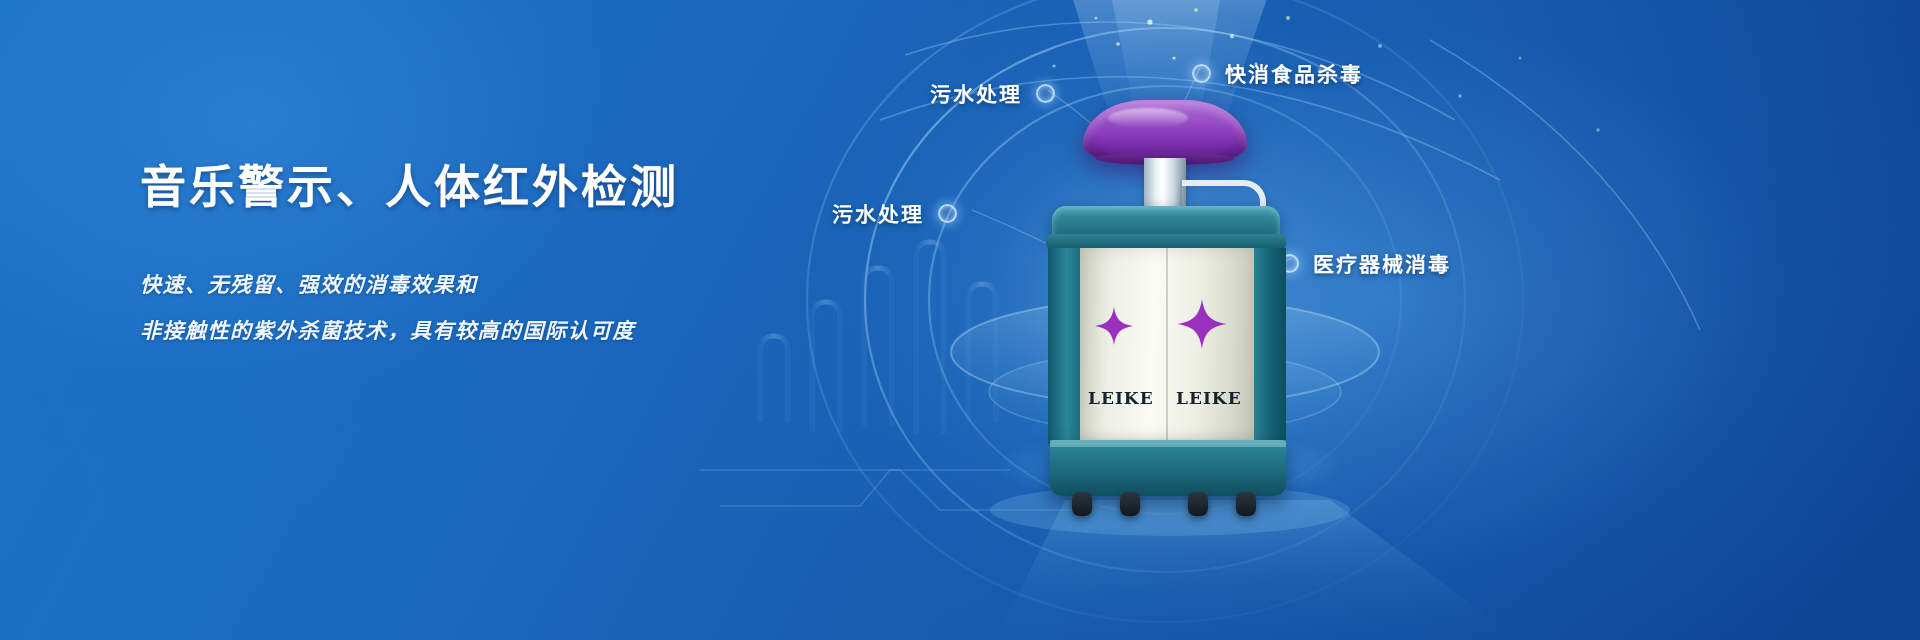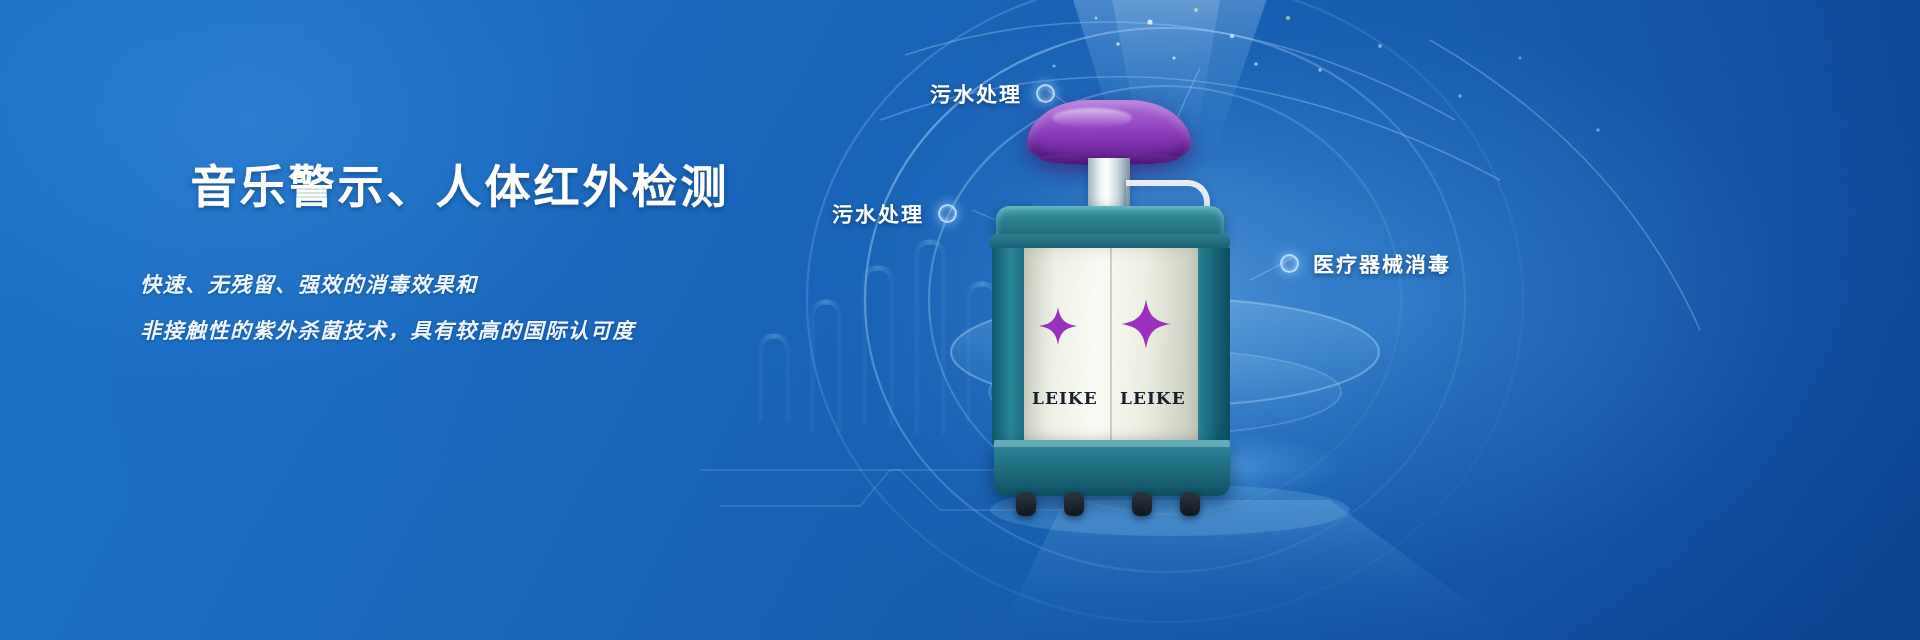--- a/index.html
+++ b/index.html
@@ -22,21 +22,21 @@
 
   
   .copy{position:absolute;left:140px;top:150px;width:640px;}
   .headline{
     color:#ffffff;
     font-family:"DejaVu Serif","Liberation Serif",serif;
     font-size:46px;font-weight:700;letter-spacing:3px;
     line-height:74px;white-space:nowrap;
     text-shadow:0 2px 5px rgba(5,40,90,0.55),0 0 1px rgba(255,255,255,0.6);
   }
-  .headline.second{letter-spacing:3px;text-align:center;}
+  .headline.second{letter-spacing:3px;}
   .subcopy{margin-top:38px;}
   .subline{
     color:#eef6ff;
     font-family:"DejaVu Serif","Liberation Serif",serif;
     font-size:21px;font-weight:600;letter-spacing:1.5px;
     line-height:46px;white-space:nowrap;
     text-shadow:0 1px 3px rgba(5,40,90,0.5);
     font-style:italic;
   }
 
@@ -54,21 +54,21 @@
     background:rgba(255,255,255,0.12);
     box-shadow:0 0 10px 3px rgba(150,205,255,0.45),inset 0 0 5px rgba(255,255,255,0.5);
     flex:0 0 auto;
   }
   #callout-wastewater{left:912px;top:78px;margin-left:18px;}
   #callout-food{left:1192px;top:58px;}
   #callout-air{left:832px;top:198px;}
   #callout-medical{left:1280px;top:248px;}
 
   
-  #device{position:absolute;left:954px;top:88px;width:310px;height:420px;}
+  #device{position:absolute;left:1010px;top:88px;width:310px;height:420px;}
   .dev{position:absolute;}
 
   .dome{
     left:73px;top:12px;width:164px;height:64px;
     border-radius:82px 82px 64px 64px / 58px 58px 26px 26px;
     background:linear-gradient(180deg,#b173d8 0%,#9a4fc8 32%,#7c2fae 68%,#5d1f86 100%);
     box-shadow:0 8px 22px rgba(60,10,100,0.55),inset 0 -6px 12px rgba(40,5,70,0.45),inset 0 5px 10px rgba(225,185,245,0.5);
   }
   .dome-gloss{
     left:98px;top:20px;width:80px;height:20px;border-radius:50%;
@@ -258,20 +258,24 @@
       <div class="subline">快速、无残留、强效的消毒效果和</div>
       <div class="subline">非接触性的紫外杀菌技术，具有较高的国际认可度</div>
     </div>
   </div>
 
   <div class="callout" id="callout-wastewater">
     <span class="label">污水处理</span>
     <span class="node"></span>
   </div>
 
+  <div class="callout" id="callout-food">
+    <span class="node"></span>
+    <span class="label">快消食品杀毒</span>
+  </div>
 
   <div class="callout" id="callout-air">
     <span class="label">污水处理</span>
     <span class="node"></span>
   </div>
 
   <div class="callout" id="callout-medical">
     <span class="node"></span>
     <span class="label">医疗器械消毒</span>
   </div>

